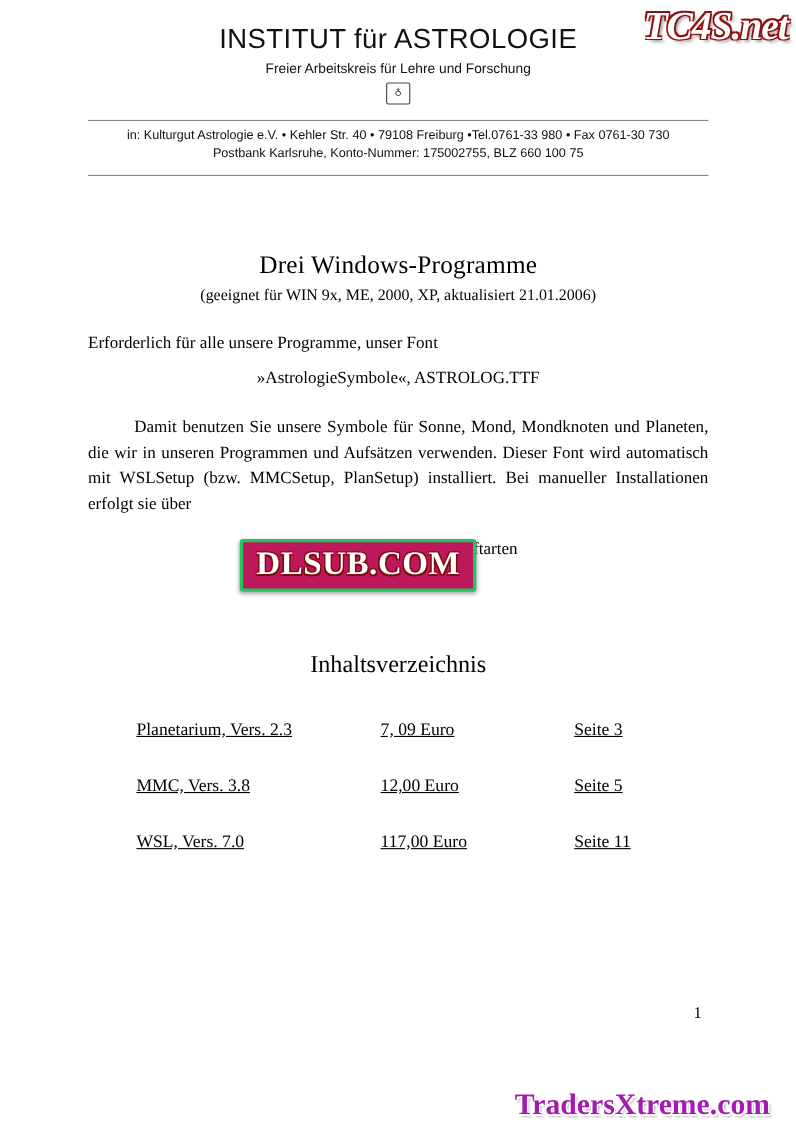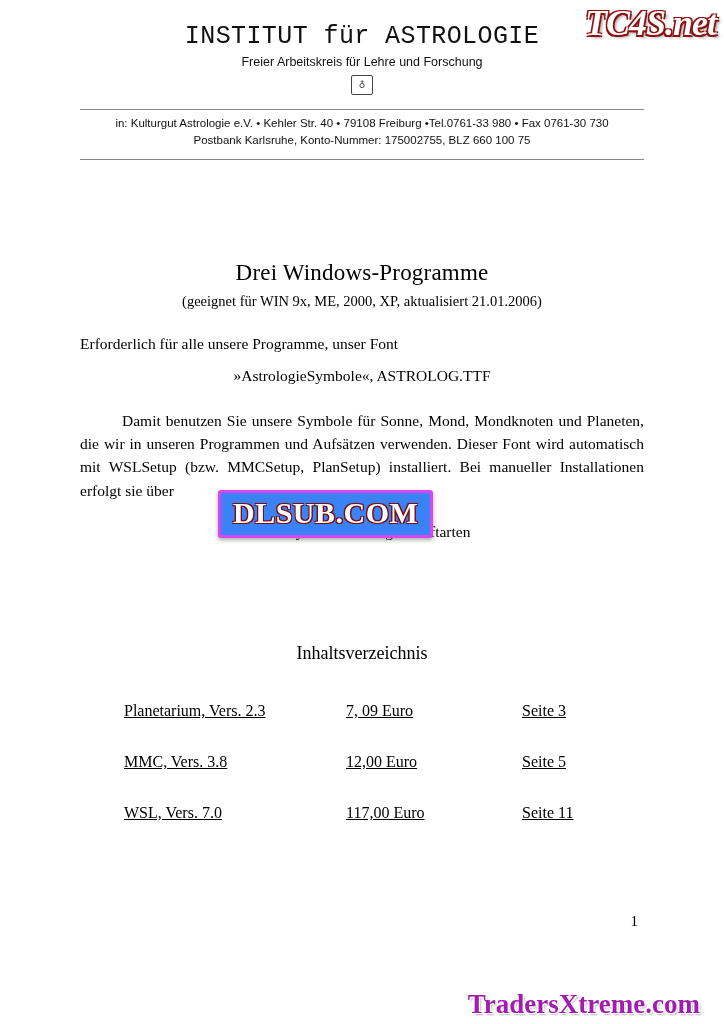--- a/index.html
+++ b/index.html
@@ -23,21 +23,21 @@
     box-sizing: border-box;
     padding: 0 80px;
   }
 
   
   .letterhead {
     padding-top: 22px;
     text-align: center;
   }
   .institute-title {
-    font-family: Liberation Mono, monospace;
+    font-family: Liberation Sans, sans-serif;
     font-size: 25px;
     letter-spacing: 0.4px;
     color: #111;
     font-weight: 400;
   }
   .institute-sub {
     font-family: "Liberation Sans", sans-serif;
     font-size: 12.5px;
     color: #111;
     margin-top: 4px;
@@ -70,21 +70,21 @@
     text-align: center;
     line-height: 1.45;
     padding: 5px 0 3px 0;
     color: #111;
   }
 
   
   .doc-title {
     text-align: center;
     font-size: 23px;
-    margin-top: 100px;
+    margin-top: 68px;
     letter-spacing: 0.2px;
   }
   .doc-subtitle {
     text-align: center;
     font-size: 14.5px;
     margin-top: 7px;
   }
 
   .para {
     font-size: 15.5px;
@@ -101,22 +101,22 @@
     margin-top: 22px;
   }
   .para.center-plain {
     text-align: center;
     margin-top: 18px;
   }
 
   
   .toc-title {
     text-align: center;
-    font-size: 18px;
-    margin-top: 100px;
+    font-size: 22px;
+    margin-top: 80px;
   }
   .toc {
     margin-top: 38px;
     padding-left: 44px;
     text-decoration: underline;
   }
   .toc-row {
     display: flex;
     font-size: 16px;
     margin-bottom: 33px;
@@ -149,22 +149,22 @@
       -1.5px  1.5px 0 #8d1111,
        1.5px  1.5px 0 #8d1111,
        0 0 2px #8d1111,
        3px 3px 3px rgba(0,0,0,0.35);
   }
 
   .wm-dlsub {
     position: absolute;
     left: 218px;
     top: 490px;
-    background: #3b82f6;
-    border: 3px solid #d946ef;
+    background: #be185d;
+    border: 3px solid #22c55e;
     border-radius: 3px;
     padding: 3px 12px 5px 12px;
     box-shadow: 0 2px 4px rgba(0,0,0,0.35);
   }
   .wm-dlsub span {
     font-family: "Liberation Serif", serif;
     font-weight: bold;
     font-size: 30px;
     color: #ffffff;
     letter-spacing: 0.5px;

